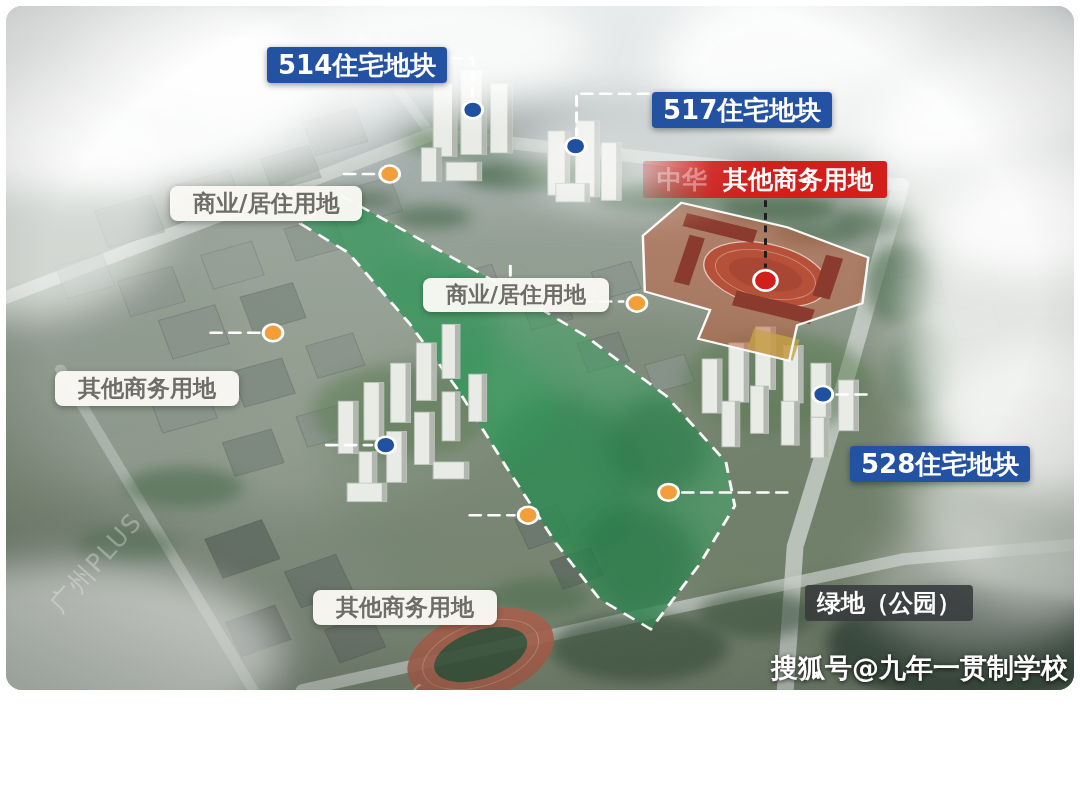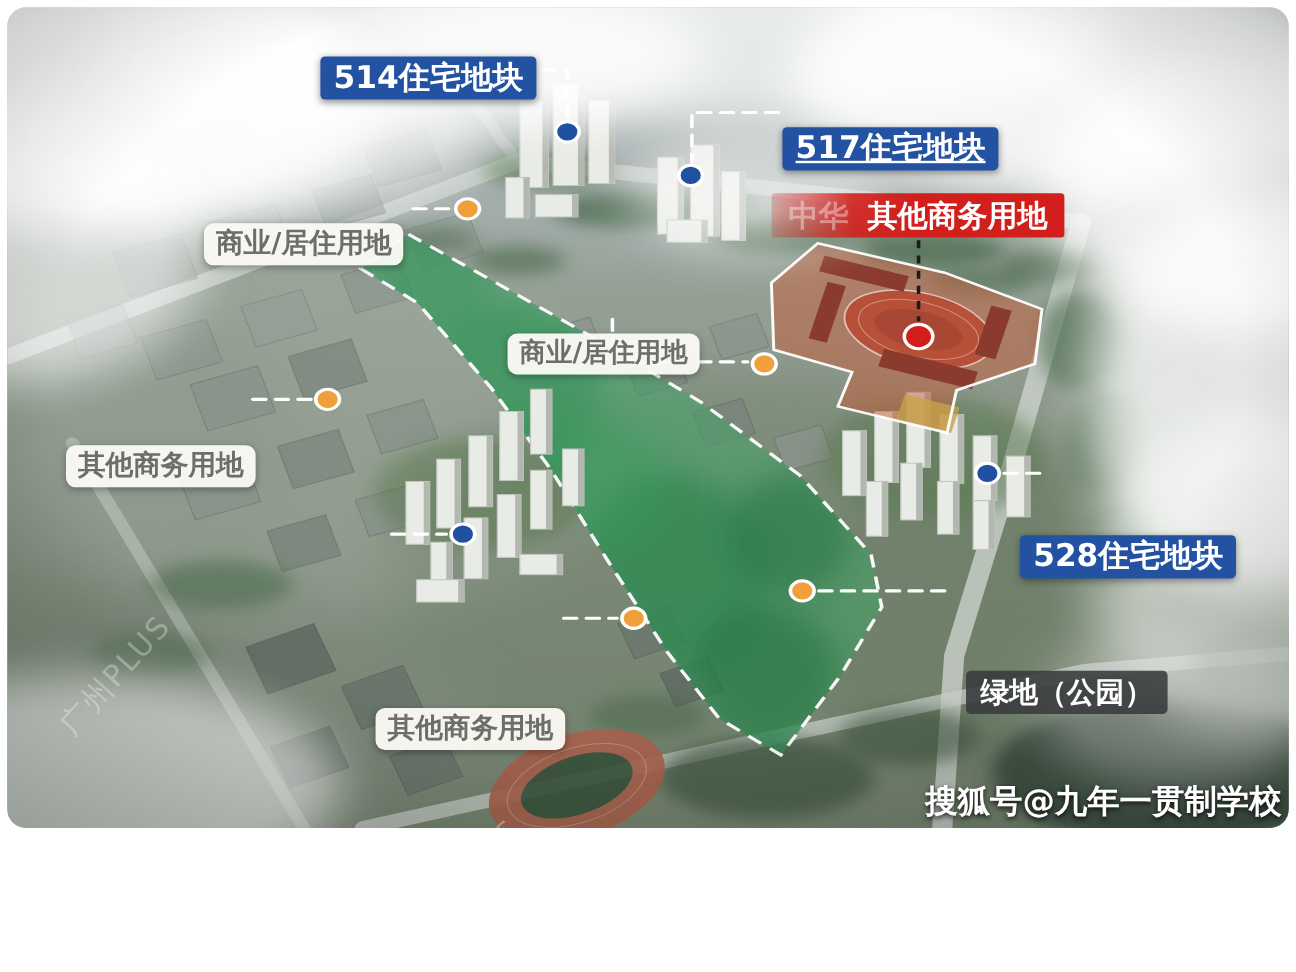--- a/index.html
+++ b/index.html
@@ -3,28 +3,28 @@
 <meta charset="utf-8">
 <style>
   html,body{margin:0;padding:0;}
   body{width:1080px;height:810px;background:#fff;font-family:"DejaVu Sans","Liberation Sans",sans-serif;}
   .stage{position:relative;width:1080px;height:696px;background:#fff;overflow:hidden;}
   .photo{position:absolute;inset:6px;border-radius:16px;overflow:hidden;background:linear-gradient(180deg,#b6c1c2 0%,#97a298 32%,#84917f 60%,#75836f 100%);}
   .photo svg{position:absolute;left:0;top:0;width:100%;height:100%;}
 
   .lbl{position:absolute;display:flex;align-items:center;justify-content:center;white-space:nowrap;font-weight:700;line-height:1;}
   .lbl-blue{background:#2452a3;color:#fff;font-size:26px;padding:5px 11px;border-radius:4px;box-shadow:0 2px 6px rgba(0,0,0,.4);}
-  .lbl-white{background:rgba(250,249,245,.96);color:#6e6d68;font-size:23px;padding:6px 10px;border-radius:8px;box-shadow:0 2px 6px rgba(0,0,0,.3);}
+  .lbl-white{background:rgba(250,249,245,.96);color:#6e6d68;font-size:23px;padding:6px 23px;border-radius:8px;box-shadow:0 2px 6px rgba(0,0,0,.3);}
   .lbl-red{color:#fff;font-size:25px;padding:6px 14px;border-radius:3px;
     background:linear-gradient(90deg,rgba(210,31,28,.25) 0%,rgba(210,31,28,.9) 28%,#d21f1c 48%);}
   .lbl-red .pfx{opacity:.38;margin-right:16px;}
-  .lbl-dark{background:rgba(56,58,60,.88);color:#fff;font-size:24px;padding:6px 12px;border-radius:4px;}
+  .lbl-dark{background:rgba(56,58,60,.88);color:#fff;font-size:24px;padding:6px 12px;border-radius:4px;margin-top:26px;}
 
   .p514{left:261px;top:41px;}
-  .p517{left:646px;top:100px;text-decoration:underline;}
+  .p517{left:646px;top:86px;}
   .pschool{left:637px;top:155px;}
   .pcomm1{left:164px;top:180px;}
   .pcomm2{left:417px;top:272px;font-size:22px;}
   .pbiz1{left:49px;top:365px;}
   .p519{left:167px;top:505px;}
   .p528{left:844px;top:440px;}
   .pgreen{left:799px;top:553px;}
   .pbiz2{left:307px;top:584px;}
 
   .wm-diag{position:absolute;color:rgba(255,255,255,.30);font-size:25px;letter-spacing:2px;transform:rotate(-48deg);font-weight:400;}

